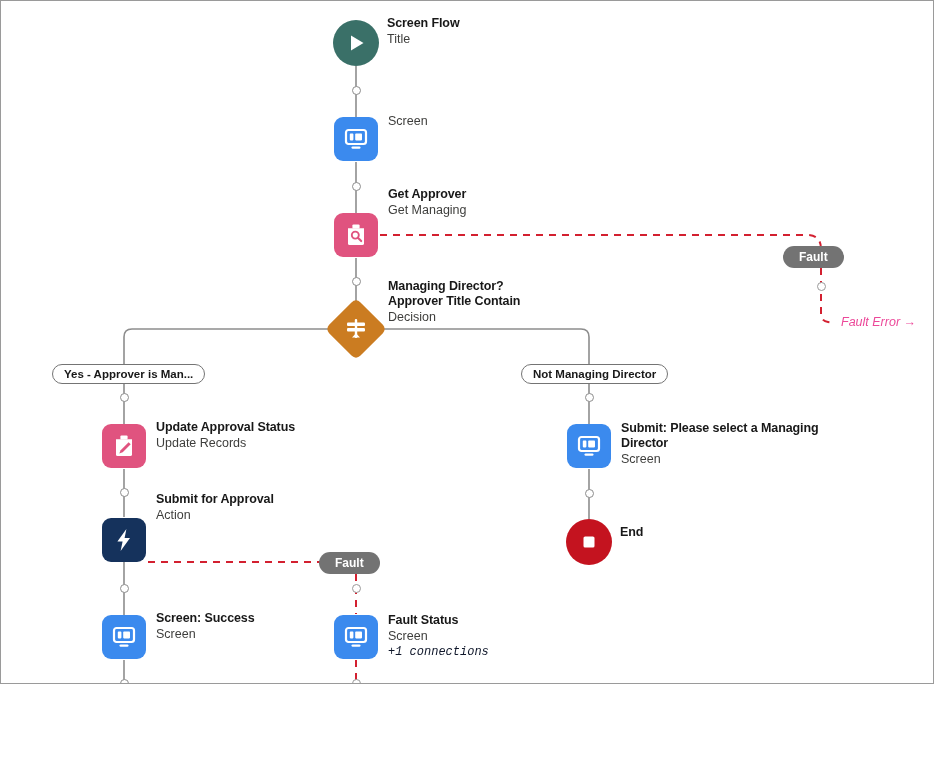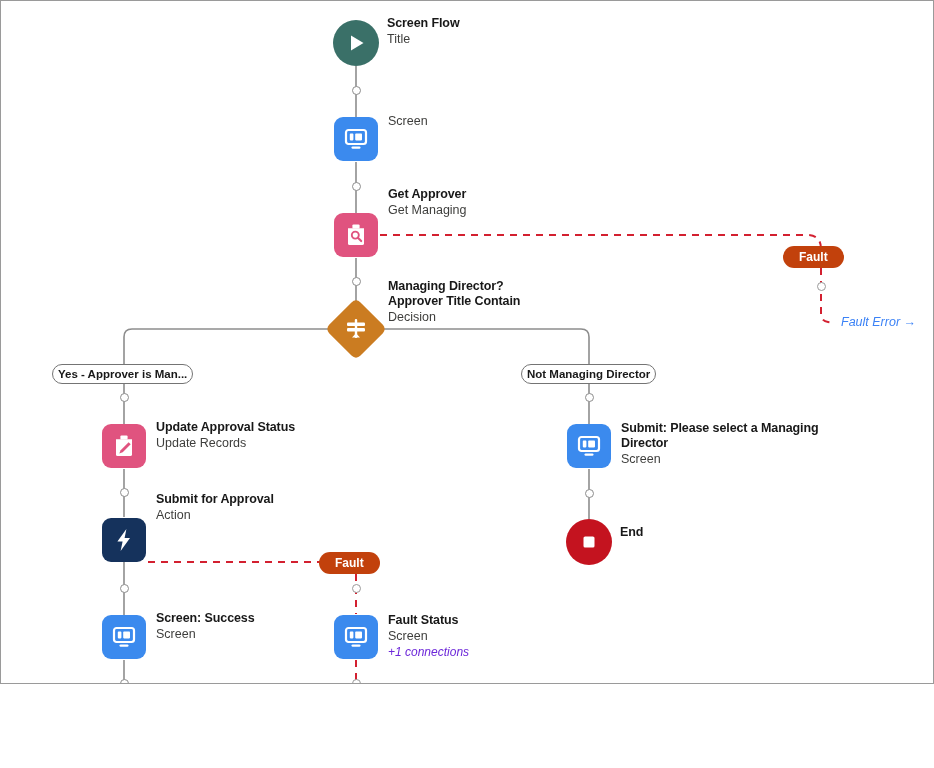--- a/index.html
+++ b/index.html
@@ -79,60 +79,61 @@
     letter-spacing: -0.1px;
   }
   .lsub {
     font-size: 12.5px;
     color: #3e3e3c;
     line-height: 16px;
   }
   .lconn {
     font-size: 12px;
     font-style: italic;
-    color: #6d28d9;
+    color: #0f172a;
     line-height: 16px;
+    font-family: Liberation Mono, monospace;
   }
   
   .branch-pill {
     position: absolute;
     height: 20px;
-    padding: 0 5px;
+    padding: 0 11px;
     border: 1px solid #747474;
     border-radius: 11px;
     background: #ffffff;
     font-size: 11.5px;
     font-weight: bold;
     color: #181818;
     display: flex;
     align-items: center;
     justify-content: center;
     white-space: nowrap;
     box-sizing: border-box;
   }
   .fault-pill {
     position: absolute;
     height: 22px;
     padding: 0 16px;
     border-radius: 11px;
-    background: #c2410c;
+    background: #737373;
     font-size: 12px;
     font-weight: bold;
     color: #ffffff;
     display: flex;
     align-items: center;
     justify-content: center;
     white-space: nowrap;
     box-sizing: border-box;
   }
   .fault-link {
     position: absolute;
     font-size: 12.5px;
     font-style: italic;
-    color: #3b82f6;
+    color: #ec4899;
     white-space: nowrap;
   }
   .conn-dot {
     position: absolute;
     width: 9px;
     height: 9px;
     border-radius: 50%;
     background: #ffffff;
     border: 1px solid #8d8d8d;
     box-sizing: border-box;

